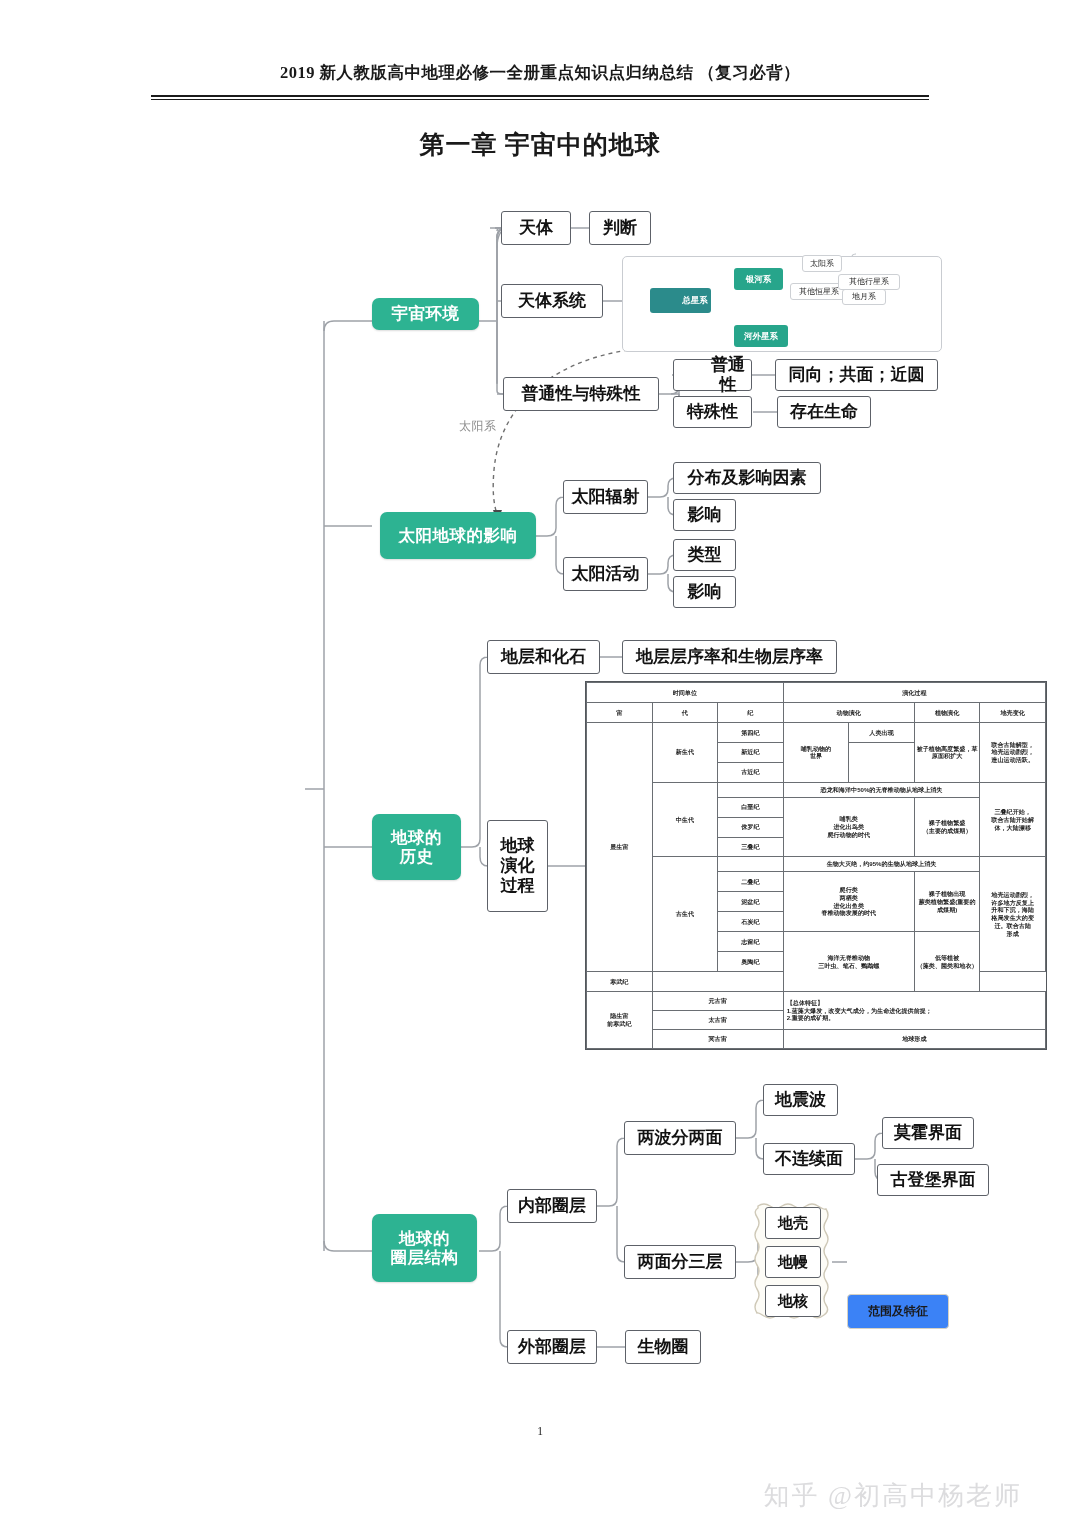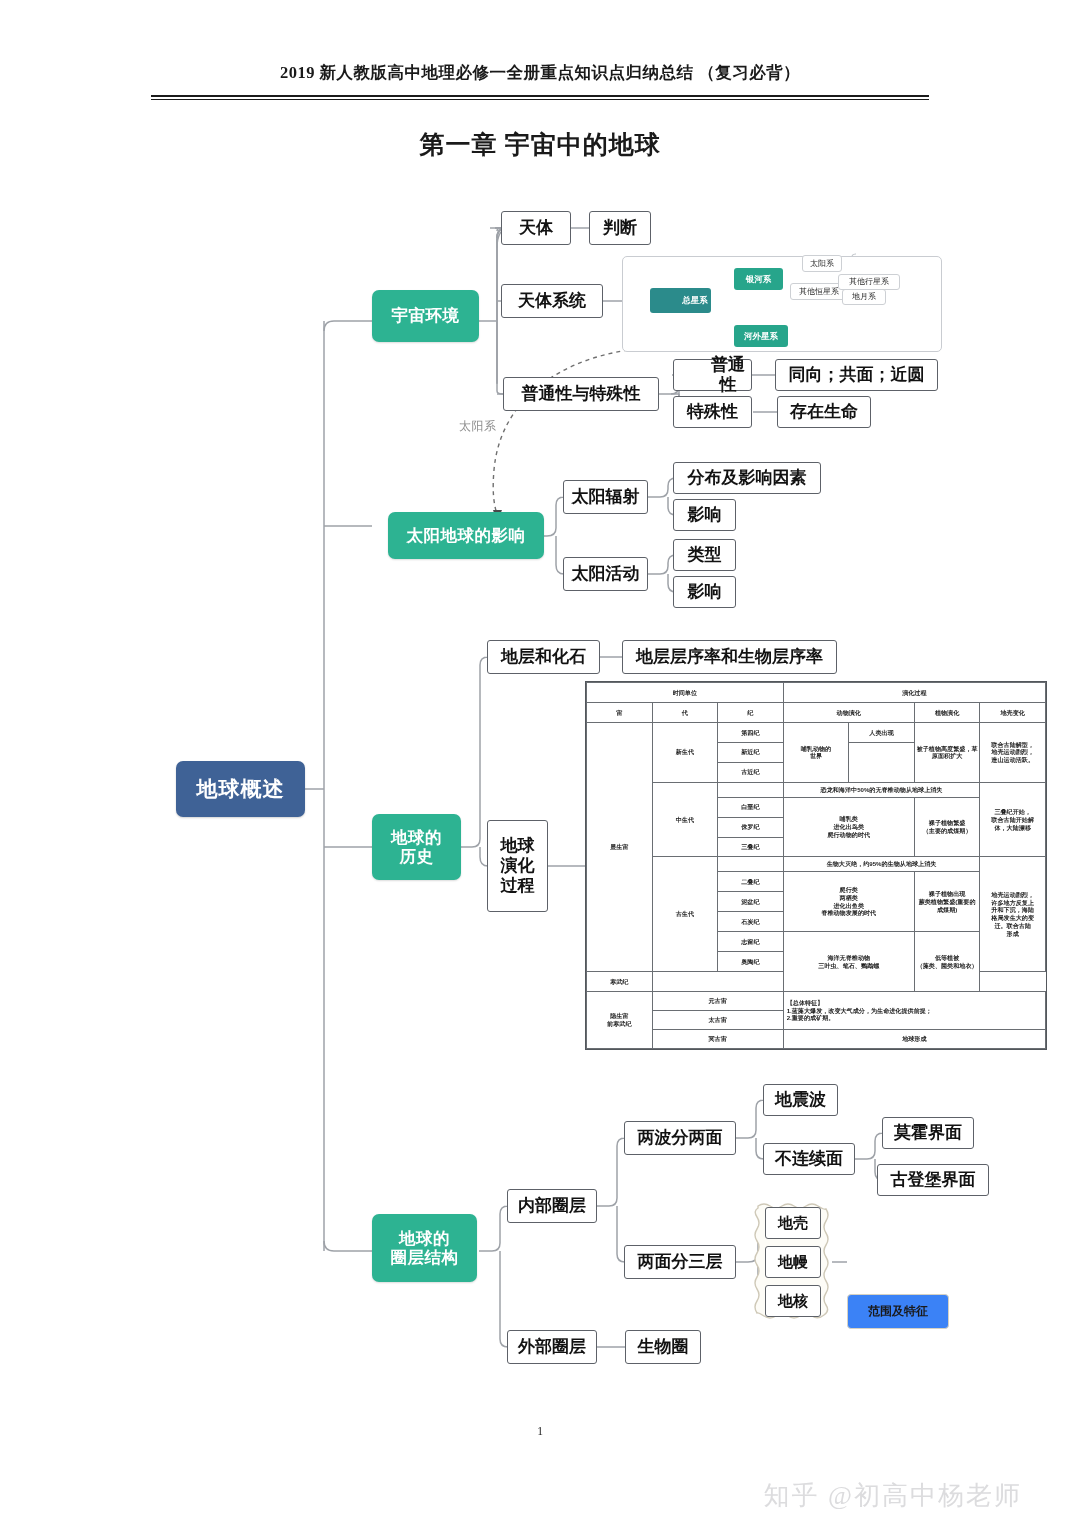--- a/index.html
+++ b/index.html
@@ -247,24 +247,23 @@
         <path d="M852,264 V269 Q852,273 856,273 H855"></path>
       </g>
     </g>
 
     <g fill="none" stroke="#6f6f6f" stroke-width="1.4" stroke-dasharray="4 4">
       <path d="M644,348 C560,356 500,400 494,470 C492,492 494,505 497,514"></path>
     </g>
     <polygon points="497,522 493,510 502,510" fill="#4a4a4a"></polygon>
   </svg>
 
-  <div class="node root" style="left:176px; top:761px; width:129px; height:56px;">地球概述</div>
-
-  <div class="node teal" style="left:372px; top:290px; width:107px; height:52px;">宇宙环境</div>
-  <div class="node teal" style="left:388px; top:512px; width:156px; height:47px;">太阳地球的影响</div>
+
+  <div class="node teal" style="left:372px; top:298px; width:107px; height:32px;">宇宙环境</div>
+  <div class="node teal" style="left:380px; top:512px; width:156px; height:47px;">太阳地球的影响</div>
   <div class="node teal" style="left:372px; top:814px; width:89px; height:66px;">地球的
 历史</div>
   <div class="node teal" style="left:372px; top:1214px; width:105px; height:68px;">地球的
 圈层结构</div>
 
   <div class="node nb" style="left:501px; top:211px; width:70px; height:34px;">天体</div>
   <div class="node nb" style="left:589px; top:211px; width:62px; height:34px;">判断</div>
 
   <div class="node nb" style="left:501px; top:284px; width:102px; height:34px;">天体系统</div>
 

